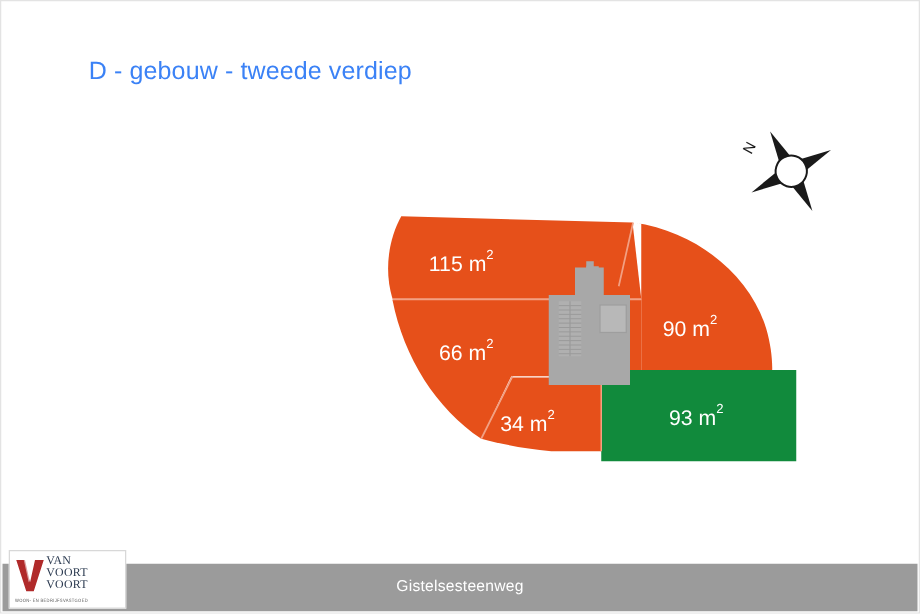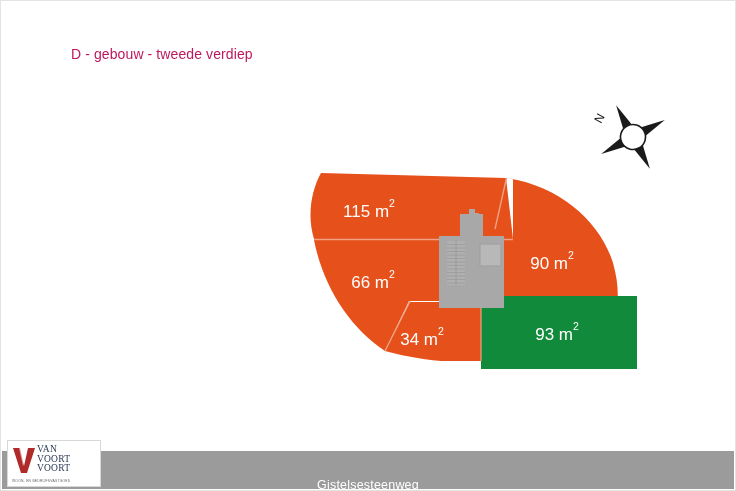--- a/index.html
+++ b/index.html
@@ -17,22 +17,22 @@
     background: #ffffff;
     box-sizing: border-box;
     border: 1px solid #e3e3e3;
     overflow: hidden;
   }
   
   #slide-title {
     position: absolute;
     left: 70px;
     top: 45px;
-    font-size: 14px;
-    color: #be185d;
+    font-size: 20px;
+    color: #3b82f6;
     letter-spacing: 0.1px;
     white-space: nowrap;
   }
   
   #plan-svg {
     position: absolute;
     left: 0;
     top: 0;
     width: 736px;
     height: 491px;
@@ -65,21 +65,20 @@
   }
   #footer-caption {
     position: absolute;
     left: 0;
     right: 0;
     top: 11px;
     text-align: center;
     color: #ffffff;
     font-size: 12.5px;
     letter-spacing: 0.2px;
-    margin-top: 16px;
   }
   #logo-box {
     position: absolute;
     left: 6px;
     bottom: 3px;
     width: 94px;
     height: 47px;
     background: #ffffff;
     border: 1px solid #d8d8d8;
     box-sizing: border-box;

